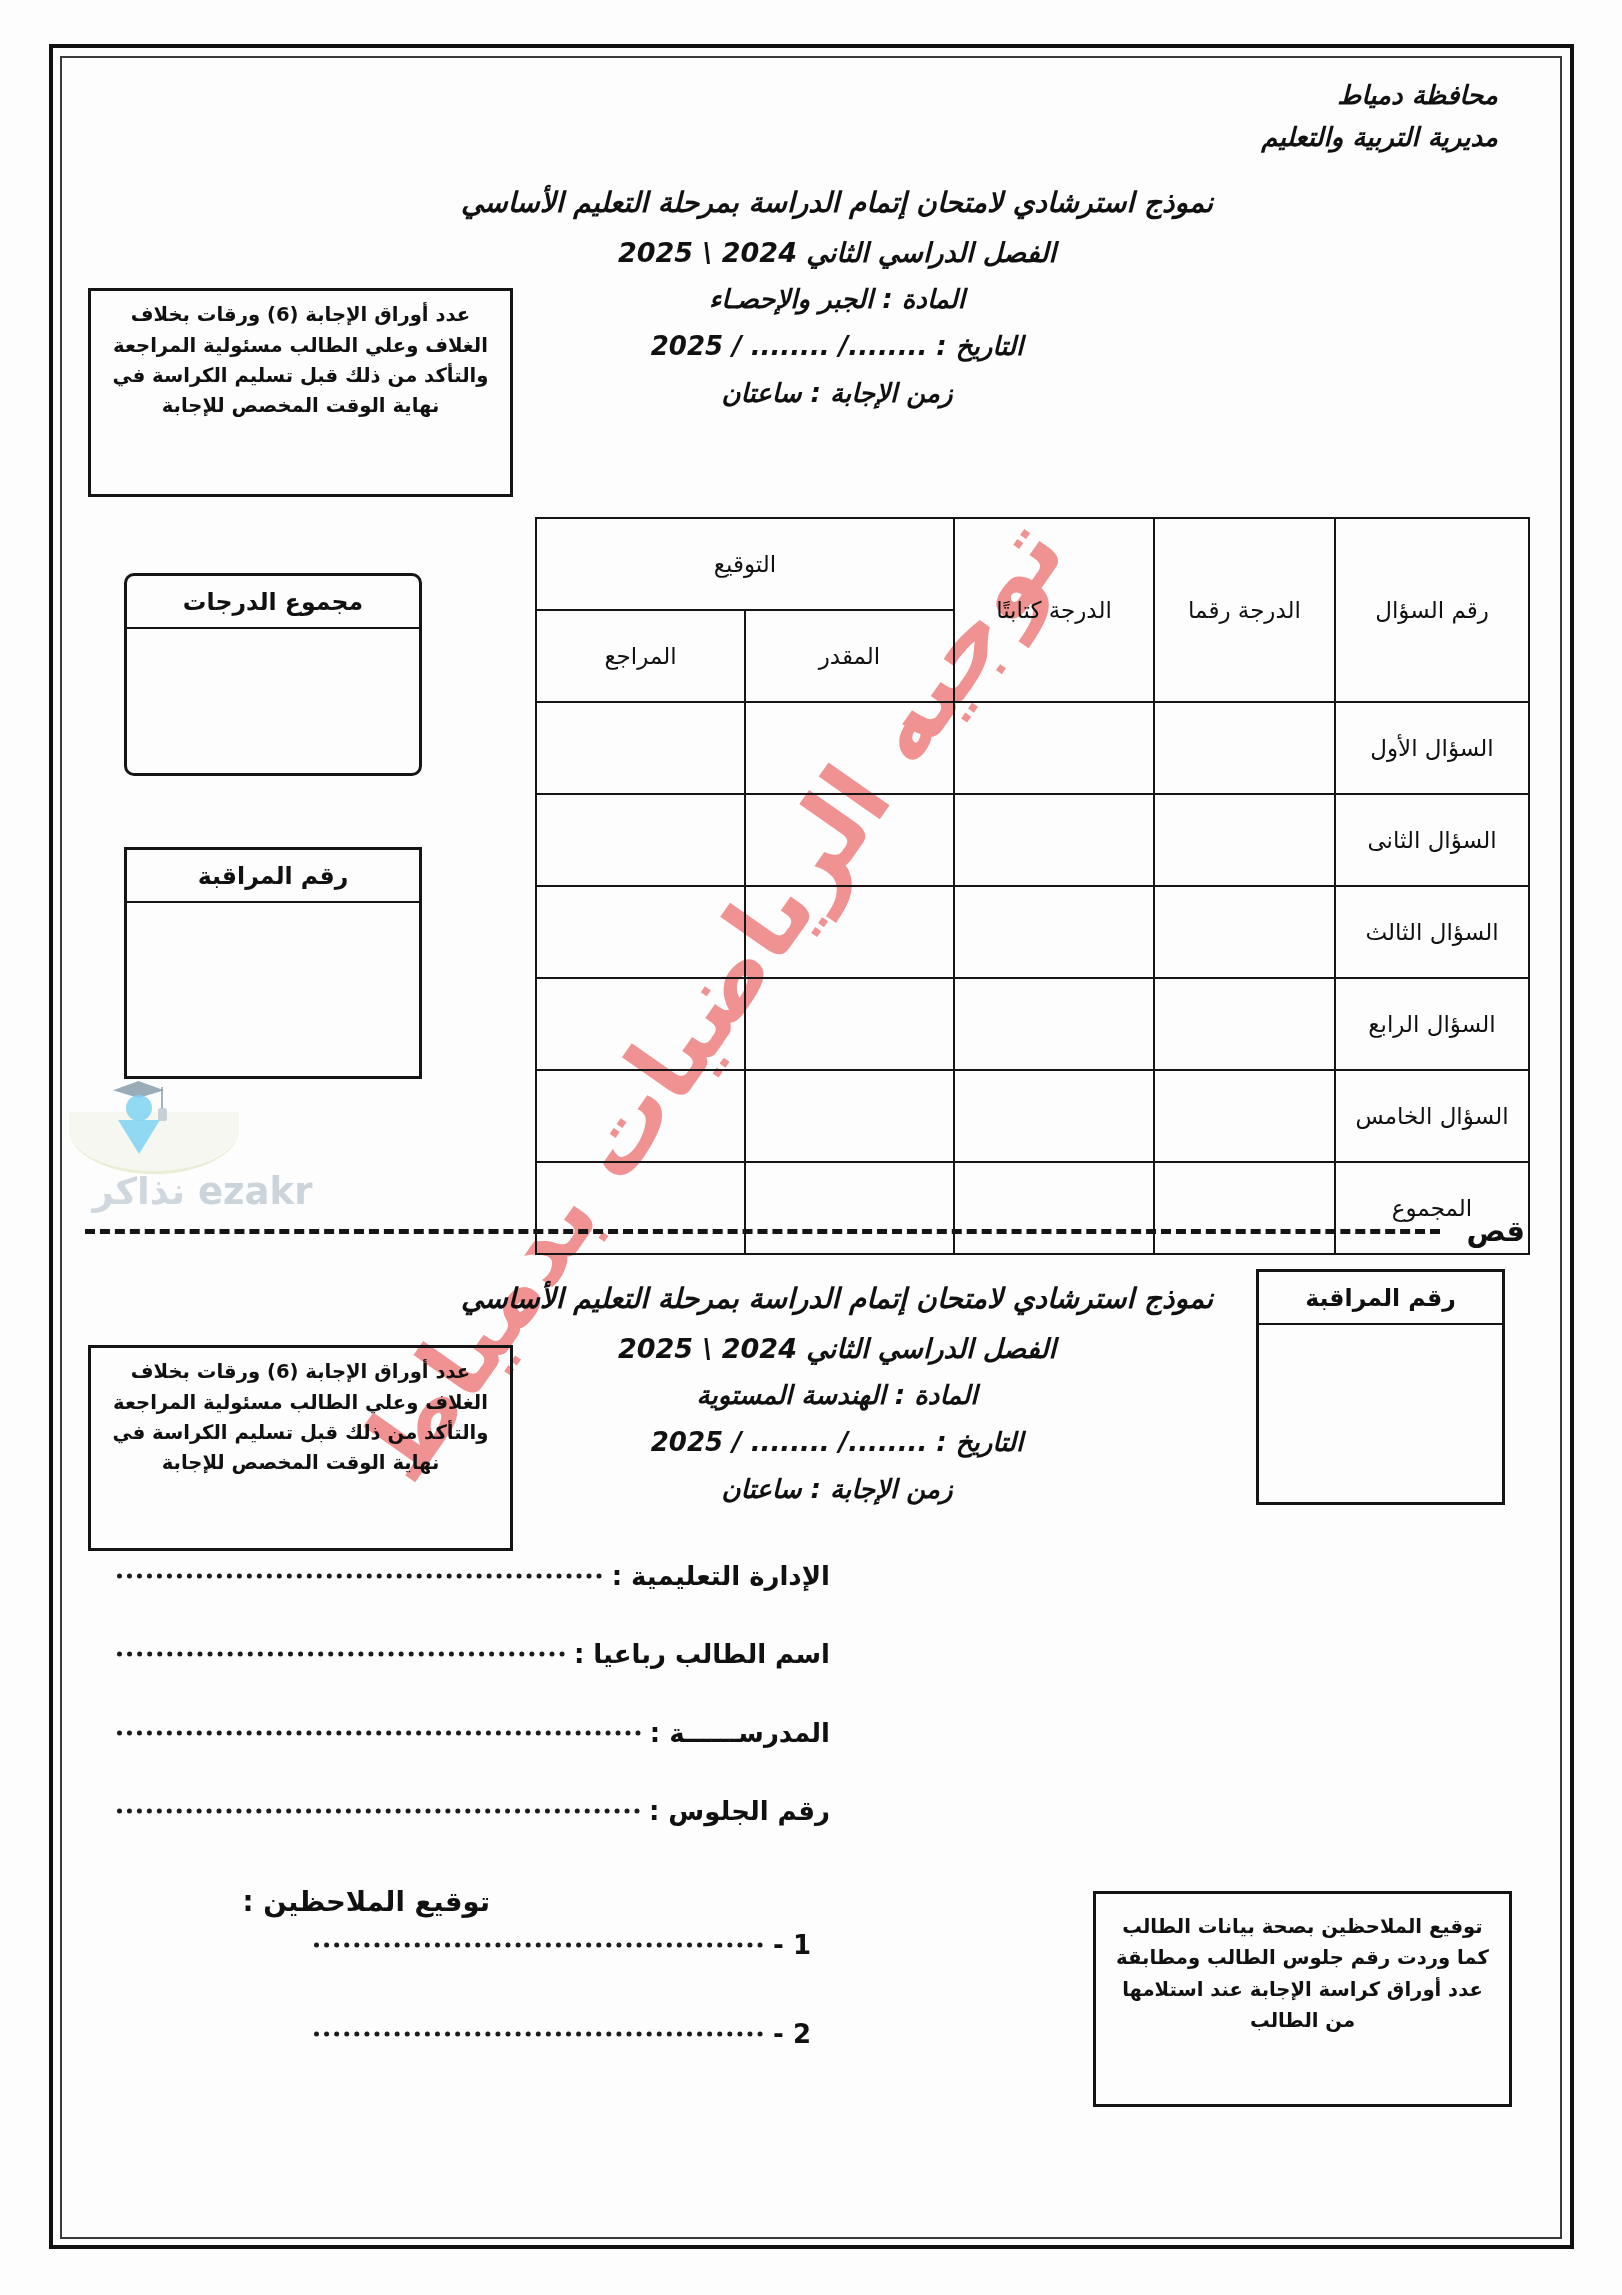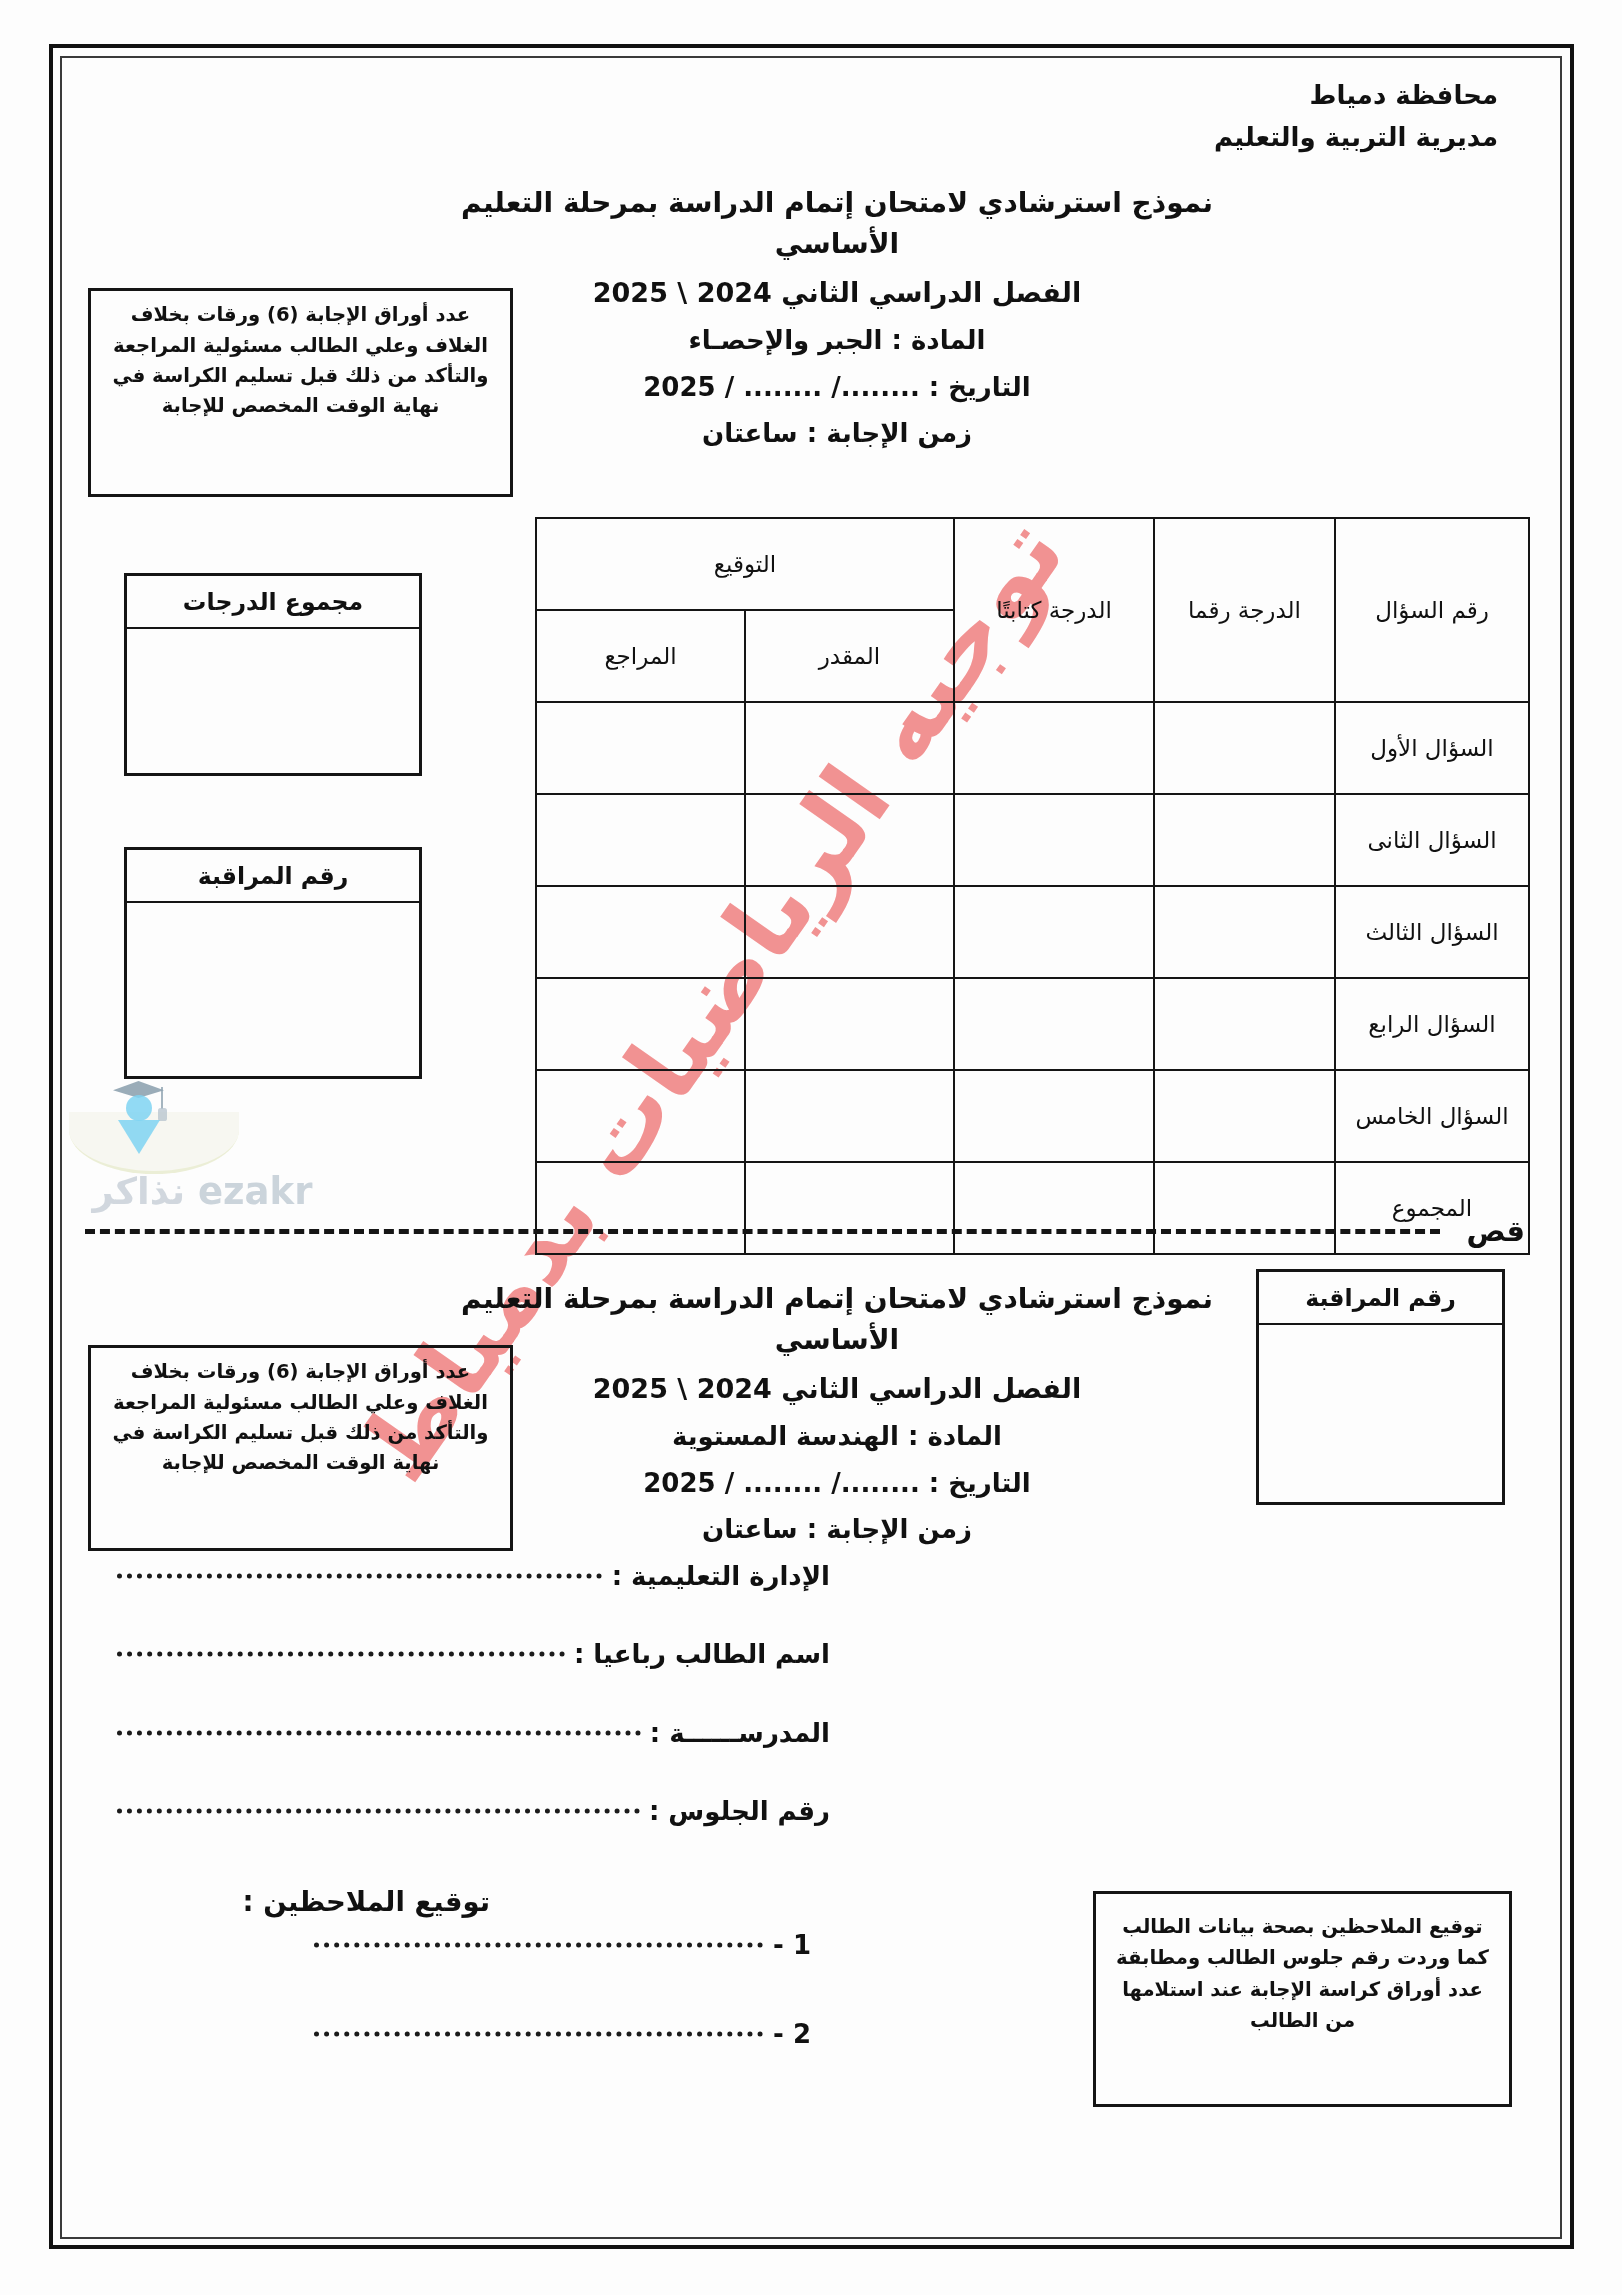--- a/index.html
+++ b/index.html
@@ -140,20 +140,21 @@
   }
   .wm-logo .brand .lat { color: #c9d2da; }
 
   
   .hdr {
     position: absolute;
     text-align: center;
     direction: rtl;
     font-weight: 700;
     line-height: 1.45;
+    font-style: italic;
   }
   #hdr-authority {
     right: 124px;
     top: 77px;
     text-align: right;
     font-size: 26px;
   }
   #hdr-authority div { margin-bottom: 3.9px; }
 
   #hdr-main {
@@ -195,21 +196,21 @@
     height: 51px;
     border-bottom: 2.6px solid #151515;
     display: flex;
     align-items: center;
     justify-content: center;
     font-weight: 700;
     font-size: 23.6px;
     direction: rtl;
   }
   .stack-box .body { height: calc(100% - 54px); }
-  #box-total { left: 124px; top: 573px; width: 298px; height: 203px; }
+  #box-total { left: 124px; top: 573px; width: 298px; height: 203px; border-radius: 10px; }
   #box-watch-top { left: 124px; top: 847px; width: 298px; height: 232px; }
   #box-watch-bottom { left: 1256px; top: 1269px; width: 249px; height: 236px; }
 
   
   #grades-table {
     position: absolute;
     right: 92px;
     top: 517px;
     width: 995px;
     height: 614px;

